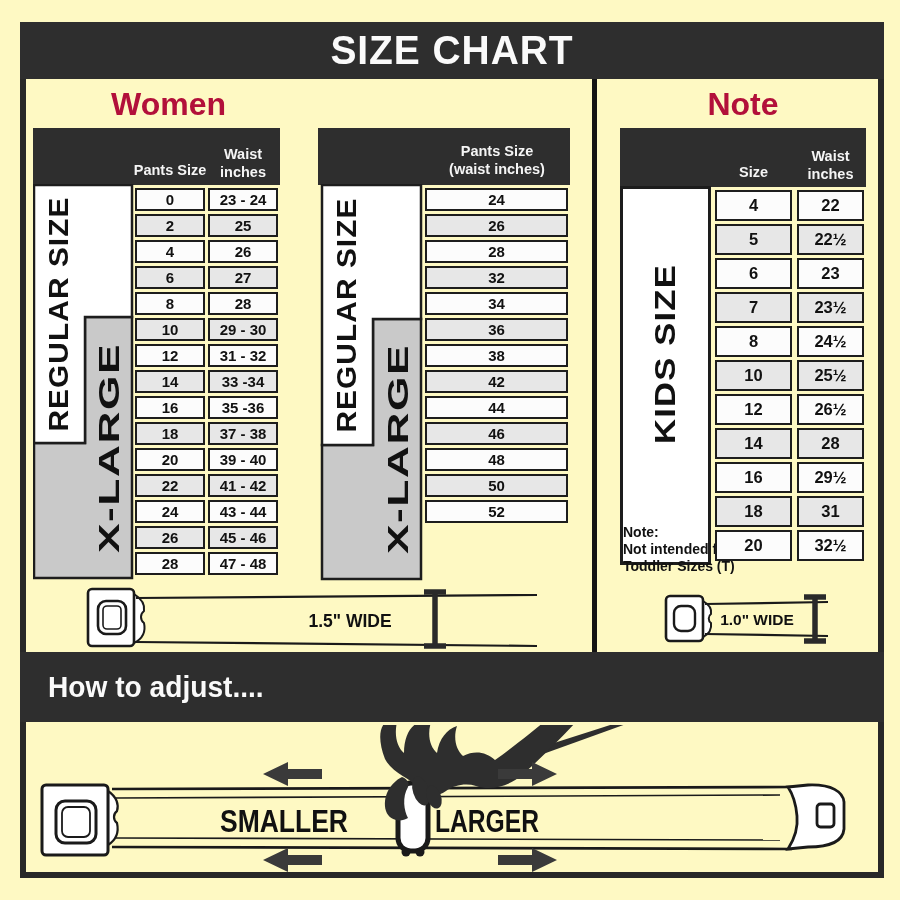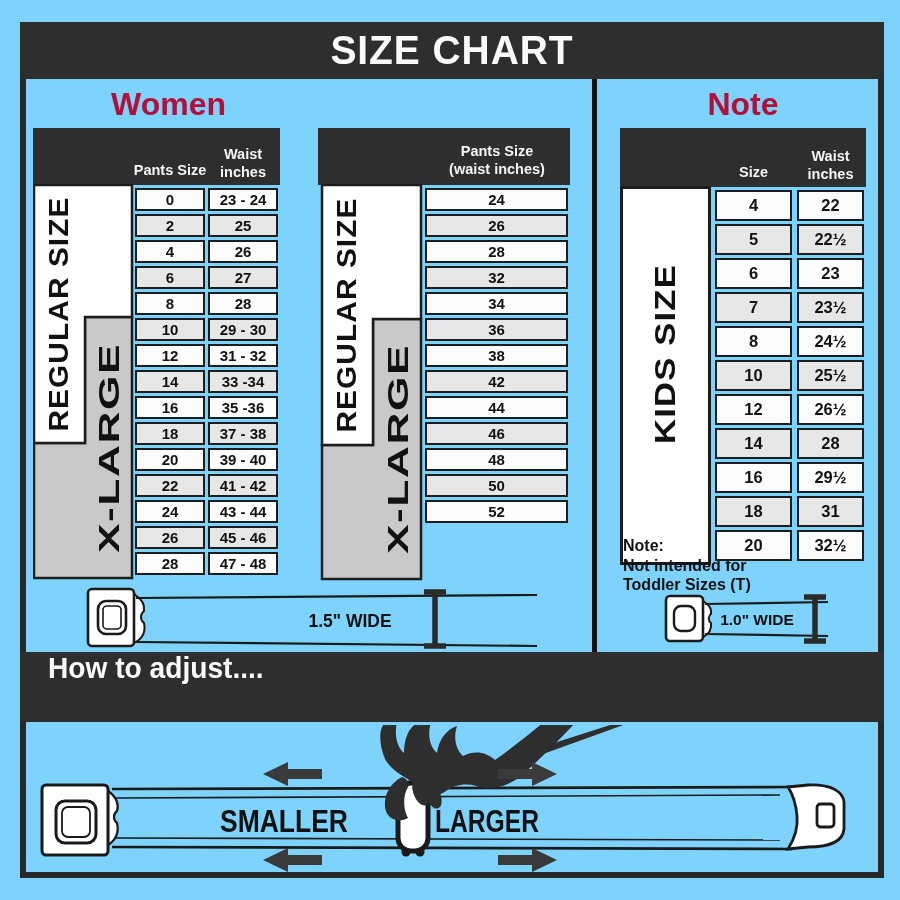--- a/index.html
+++ b/index.html
@@ -1,24 +1,24 @@
 <!DOCTYPE html>
 <html><head>
 <meta charset="utf-8">
 <style>
   html,body{margin:0;padding:0;background:#ffffff;}
-  #canvas{position:relative;width:900px;height:900px;background:#7dd3fc;overflow:hidden;
+  #canvas{position:relative;width:900px;height:900px;background:#fef9c3;overflow:hidden;
           font-family:"Liberation Sans","DejaVu Sans",sans-serif;text-decoration:underline;}
   .abs{position:absolute;}
   
   .frame{left:20px;top:22px;width:864px;height:856px;border:6px solid #282828;box-sizing:border-box;}
   .titlebar{left:20px;top:22px;width:864px;height:57px;background:#2e2e2e;display:flex;align-items:center;justify-content:center;}
   .titlebar span{color:#fafafa;font-size:41px;font-weight:bold;letter-spacing:1px;transform:scaleX(.95);}
   .divider{left:592px;top:79px;width:5px;height:573px;background:#141414;}
-  .adjustbar{left:20px;top:652px;width:864px;height:70px;background:#2e2e2e;display:flex;}
+  .adjustbar{left:20px;top:652px;width:864px;height:70px;background:#2e2e2e;display:flex;align-items:center;}
   .adjustbar span{color:#fafafa;font-size:29px;font-weight:bold;margin-left:28px;transform:scaleX(.97);transform-origin:left;}
   
   .colhead{top:84px;height:40px;display:flex;align-items:center;justify-content:center;
            color:#b2103a;font-size:32px;font-weight:bold;}
   #head-women{left:45px;width:247px;}
   #head-men{left:318px;width:252px;margin-top:36px;}
   #head-kids{left:620px;width:246px;}
   
   .thead{background:#2e2e2e;color:#f5f5f5;font-weight:bold;font-size:14.5px;}
   .thead .hd{position:absolute;text-align:center;line-height:1.2;margin-top:20px;}
@@ -40,21 +40,21 @@
   #men-rows .tcell{width:143px;}
   #kids-rows .tcell{height:31px;font-size:16.5px;}
   #kids-rows .tcell:first-child{width:77px;}
   #kids-rows .tcell:last-child{width:67px;}
   
   svg{display:block;}
   svg text{font-family:"Liberation Sans","DejaVu Sans",sans-serif;font-weight:bold;fill:#111;}
   .vlabel{font-size:27px;letter-spacing:1px;}
   .xlabel{font-size:30px;letter-spacing:1px;}
   
-  .note{left:623px;top:536px;width:90px;color:#111;font-size:16px;font-weight:bold;line-height:1.22;white-space:nowrap;}
+  .note{left:623px;top:524px;width:90px;color:#111;font-size:14px;font-weight:bold;line-height:1.22;white-space:nowrap;}
 </style>
 </head>
 <body>
 
 <div id="canvas">
 
   <div class="abs frame"></div>
 
   <div class="abs titlebar">
     <span>SIZE CHART</span>

